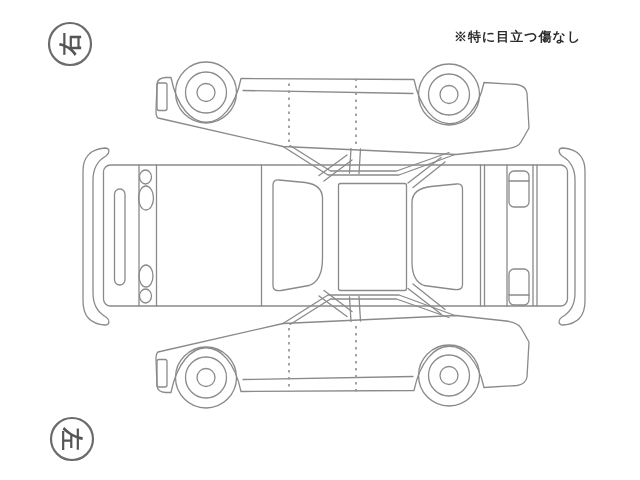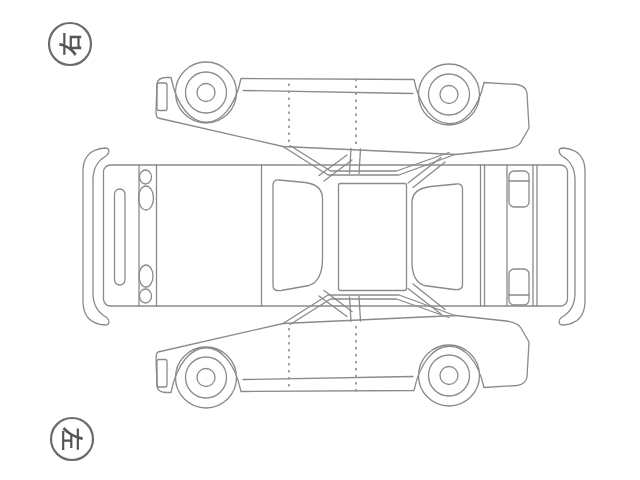--- a/index.html
+++ b/index.html
@@ -116,13 +116,14 @@
     <g>
       <circle class="marker-ring" cx="70" cy="44" r="21"></circle>
       <text class="marker-txt" x="70" y="44" transform="rotate(-90 70 44)">右</text>
     </g>
     <g>
       <circle class="marker-ring" cx="72" cy="439" r="21"></circle>
       <text class="marker-txt" x="72" y="439" transform="rotate(90 72 439)">左</text>
     </g>
   </svg>
 
+  <div class="note">※特に目立つ傷なし</div>
 </div>
 
 </body></html>

